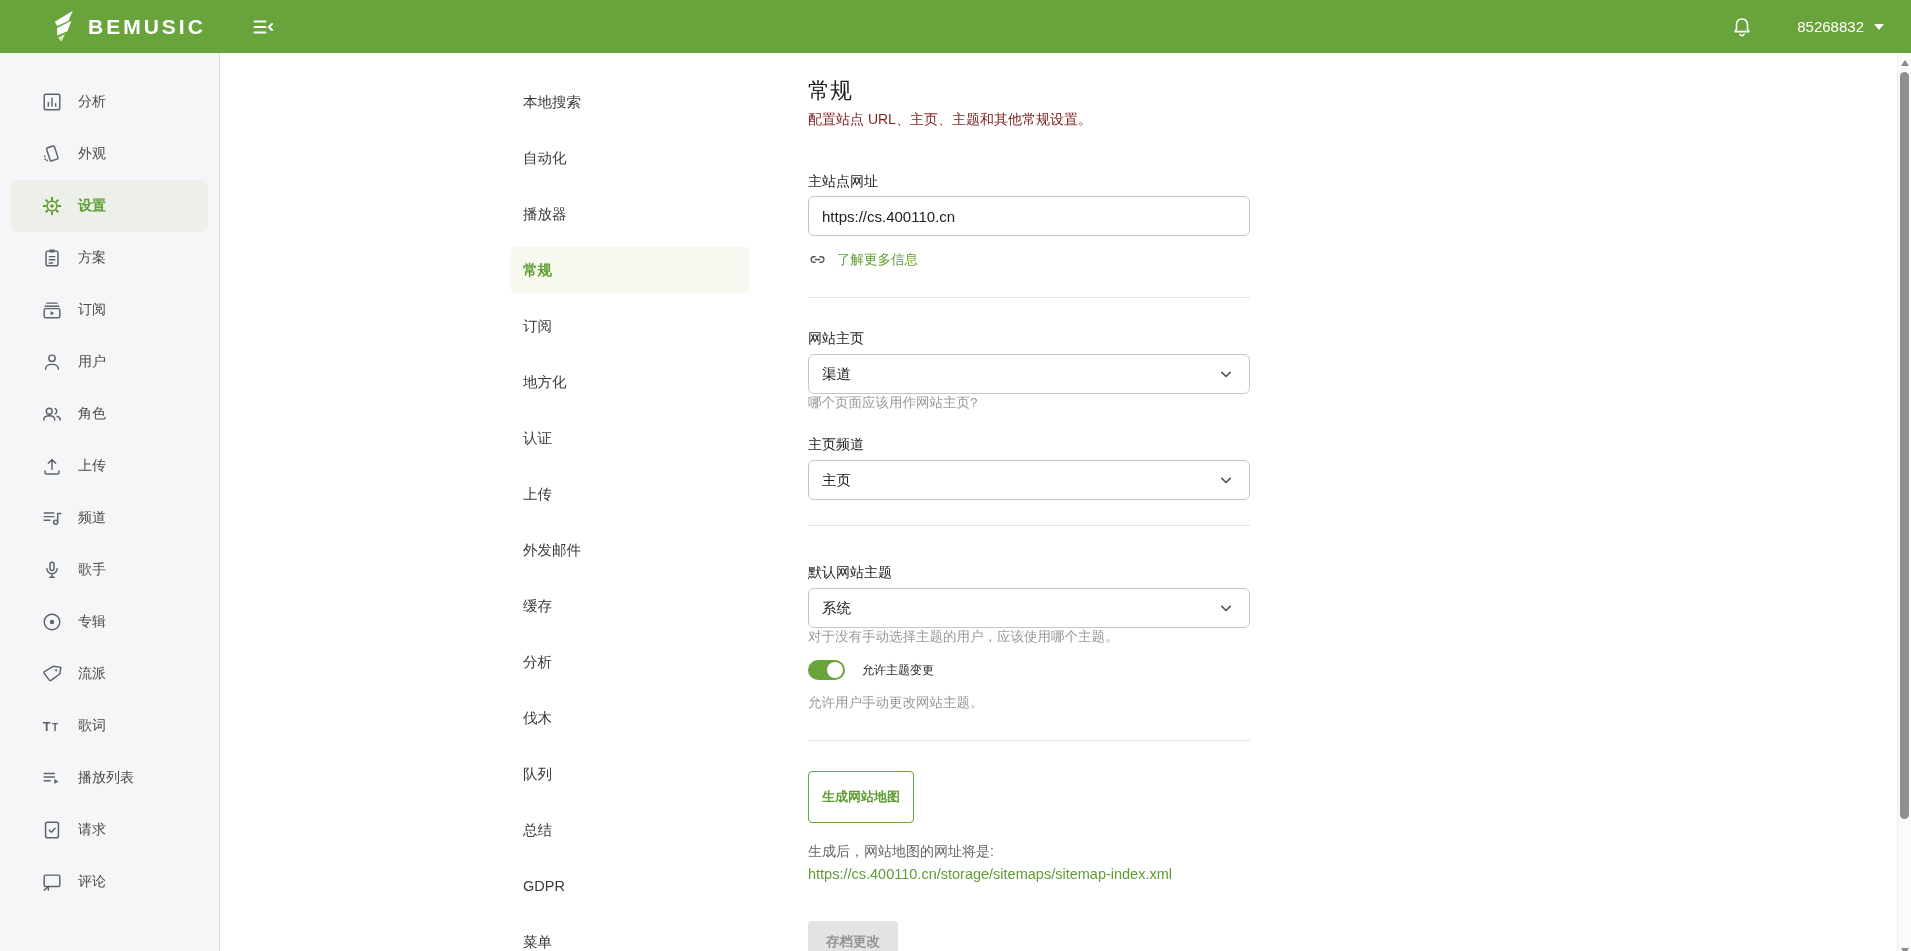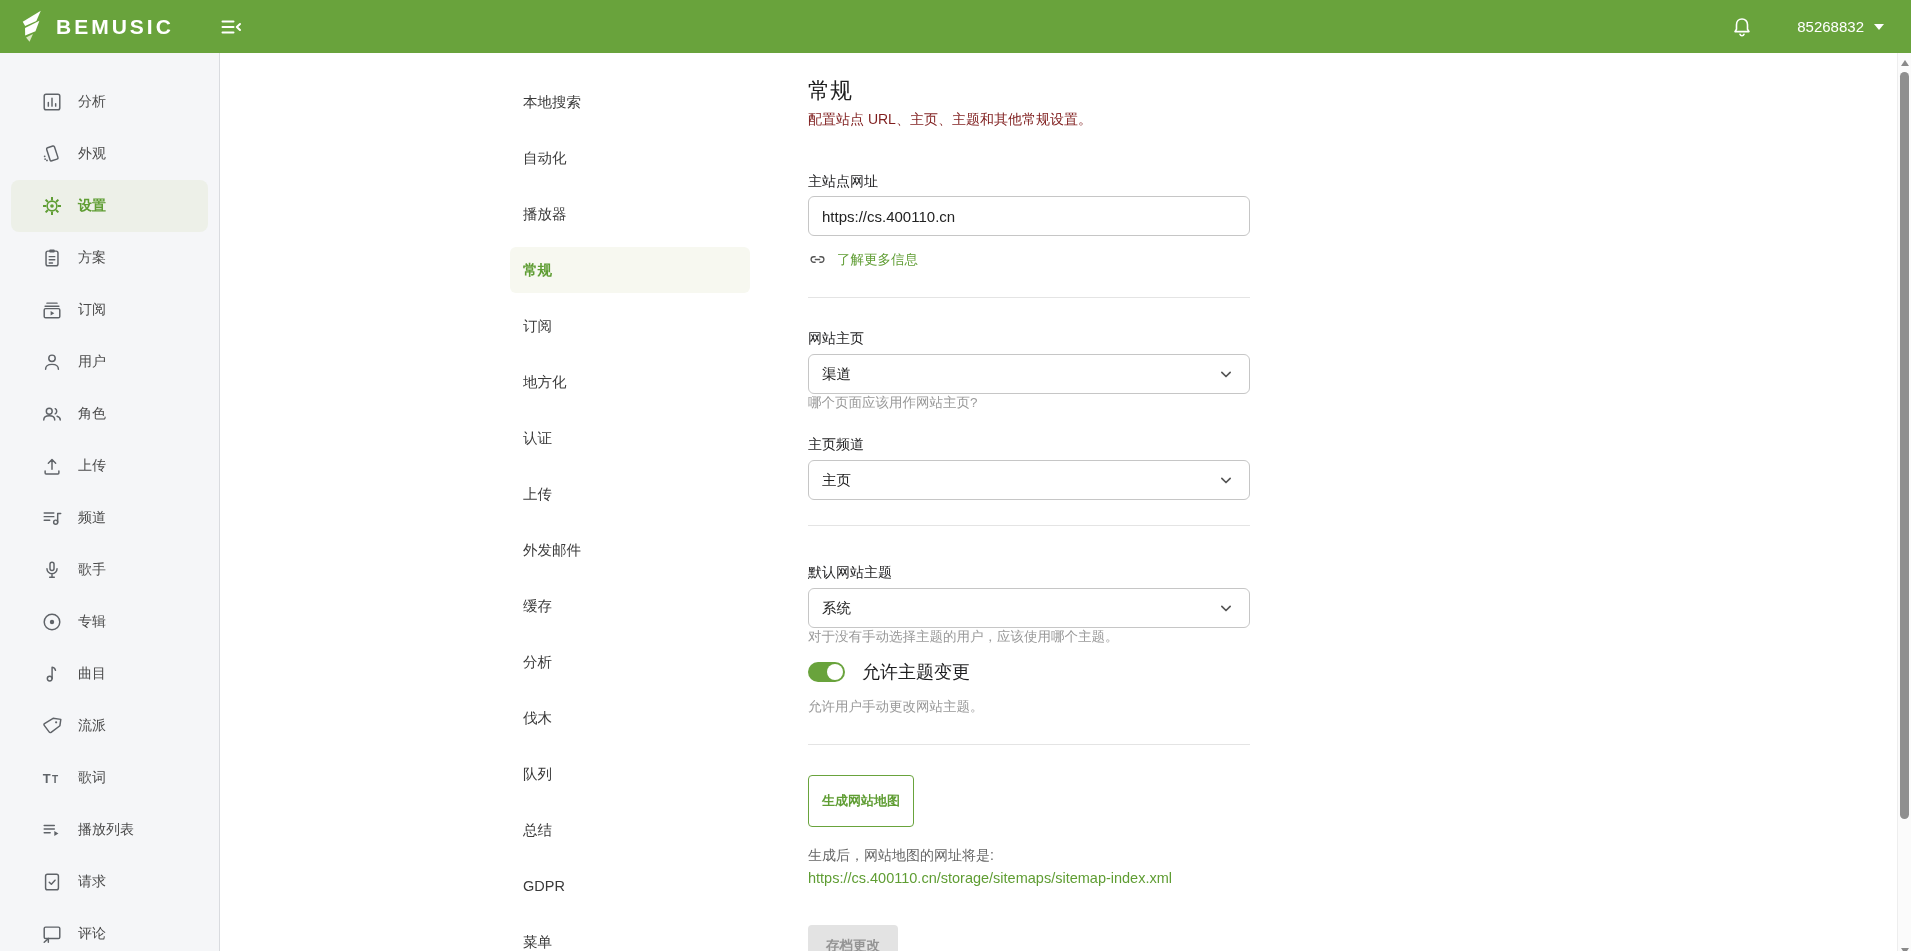--- a/index.html
+++ b/index.html
@@ -11,21 +11,21 @@
     --subnav-active-bg:#f7f8f0;
     --divider:#e4e4e4;
   }
   *{margin:0;padding:0;box-sizing:border-box;}
   html,body{background:#fff;}
   body{font-family:"Liberation Sans","DejaVu Sans",sans-serif;}
   .page{position:relative;width:1911px;height:951px;overflow:hidden;background:#fff;}
 
   
   .header{position:absolute;left:0;top:0;width:1911px;height:53px;background:var(--accent);display:flex;align-items:center;color:#fff;}
-  .logo{display:flex;align-items:center;gap:6px;padding-left:14px;width:206px;}
+  .logo{display:flex;align-items:center;gap:6px;padding-left:14px;width:206px;margin-left:32px;}
   .logo-mark{width:36px;height:36px;flex:0 0 auto;}
   .logo-text{font-size:21px;font-weight:bold;letter-spacing:3px;color:#fff;}
   .collapse-btn{width:34px;height:34px;display:flex;align-items:center;justify-content:center;cursor:pointer;margin-left:8px;}
   .collapse-btn svg{width:24px;height:24px;}
   .header-right{margin-left:auto;display:flex;align-items:center;gap:40px;padding-right:27px;}
   .bell-btn{width:30px;height:30px;display:flex;align-items:center;justify-content:center;cursor:pointer;}
   .bell-btn svg{width:24px;height:24px;}
   .user-menu{display:flex;align-items:center;gap:10px;cursor:pointer;font-size:15px;color:#fff;}
   .caret{width:0;height:0;border-left:5px solid transparent;border-right:5px solid transparent;border-top:6px solid #fff;display:inline-block;}
 
@@ -55,21 +55,21 @@
   .learn-more .link-icon{width:19px;height:19px;color:#555;display:flex;}
   .learn-more a{font-size:13.5px;color:var(--accent-text);text-decoration:none;cursor:pointer;}
   .divider{margin-top:28px;border-top:1px solid var(--divider);height:0;}
   .divider.d2{margin-top:25px;}
   .select{margin-top:6px;width:442px;height:40px;border:1px solid #c6c6c6;border-radius:6px;display:flex;align-items:center;padding:0 13px;font-size:14.5px;color:#222;cursor:pointer;background:#fff;}
   .select .chev{margin-left:auto;width:20px;height:20px;color:#555;}
   .help-text{margin-top:0;font-size:13.5px;color:#999;}
   .toggle-row{margin-top:14px;display:flex;align-items:center;gap:17px;}
   .toggle{width:37px;height:20px;border-radius:10px;background:var(--accent);position:relative;cursor:pointer;flex:0 0 auto;}
   .toggle .knob{position:absolute;right:2px;top:2px;width:16px;height:16px;border-radius:50%;background:#fff;}
-  .toggle-label{font-size:18px;color:#1d1d1f;}
+  .toggle-label{font-size:12px;color:#1d1d1f;}
   .toggle-help{margin-top:14px;font-size:13.5px;color:#999;}
   .outline-btn{margin-top:30px;display:inline-block;border:1px solid var(--accent);color:var(--accent-text);background:#fff;border-radius:4px;font-size:13px;font-weight:bold;padding:16px 13px;cursor:pointer;font-family:inherit;}
   .sitemap-note{margin-top:20px;font-size:14px;color:#666;}
   .sitemap-link{display:inline-block;margin-top:5px;font-size:14.5px;color:var(--accent-text);text-decoration:none;cursor:pointer;}
   .save-btn{margin-top:38px;display:inline-block;background:#e3e3e3;color:#949494;border:none;border-radius:4px;font-size:13.5px;font-weight:bold;padding:12px 18px;cursor:default;font-family:inherit;}
 
   
   .scrollbar{position:absolute;right:0;top:53px;width:14px;height:898px;background:#fbfbfb;border-left:1px solid #eee;overflow:hidden;}
   .sb-up{position:absolute;top:7px;left:3px;width:0;height:0;border-left:4px solid transparent;border-right:4px solid transparent;border-bottom:6px solid #8a8a8a;}
   .sb-thumb{position:absolute;top:19px;left:2px;width:9px;height:747px;border-radius:5px;background:#8f8f8f;}
@@ -231,29 +231,20 @@
           <svg viewBox="0 0 24 24" fill="none" stroke="currentColor" stroke-width="1.6" stroke-linecap="round" stroke-linejoin="round">
             <circle cx="12" cy="12" r="8.5"></circle>
             <circle cx="12" cy="12" r="2.4" fill="currentColor" stroke="none"></circle>
           </svg>
         </span>
         <span class="sb-label">专辑</span>
       </div>
       <div class="sb-item">
         <span class="sb-icon">
           <svg viewBox="0 0 24 24" fill="none" stroke="currentColor" stroke-width="1.6" stroke-linecap="round" stroke-linejoin="round">
-            <circle cx="9.5" cy="17" r="2.6"></circle>
-            <path d="M12.1 17V4.5c1.4.3 3.4 1.2 3.7 3.5"></path>
-          </svg>
-        </span>
-        <span class="sb-label">曲目</span>
-      </div>
-      <div class="sb-item">
-        <span class="sb-icon">
-          <svg viewBox="0 0 24 24" fill="none" stroke="currentColor" stroke-width="1.6" stroke-linecap="round" stroke-linejoin="round">
             <path d="M3.5 10.5l8.5-7h8.5v7l-8.5 8.5a1.4 1.4 0 0 1-2 0l-6.5-6.5a1.4 1.4 0 0 1 0-2z" transform="rotate(8 12 12)"></path>
             <circle cx="16.5" cy="8" r="1.2" fill="currentColor" stroke="none"></circle>
           </svg>
         </span>
         <span class="sb-label">流派</span>
       </div>
       <div class="sb-item">
         <span class="sb-icon">
           <svg viewBox="0 0 24 24">
             <text x="2" y="17" font-size="14" font-weight="bold" fill="currentColor" font-family="inherit">T</text>

